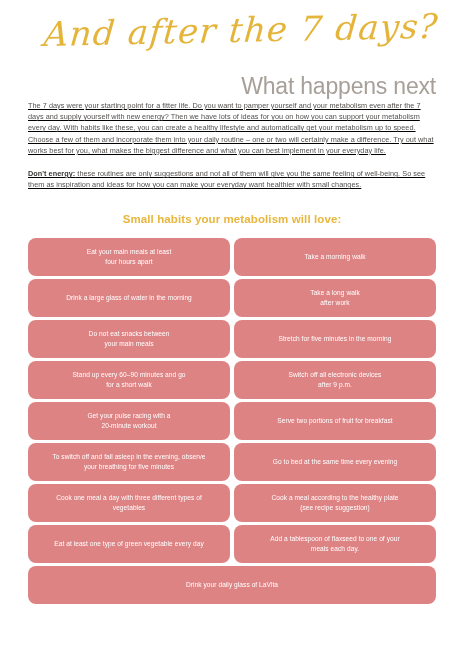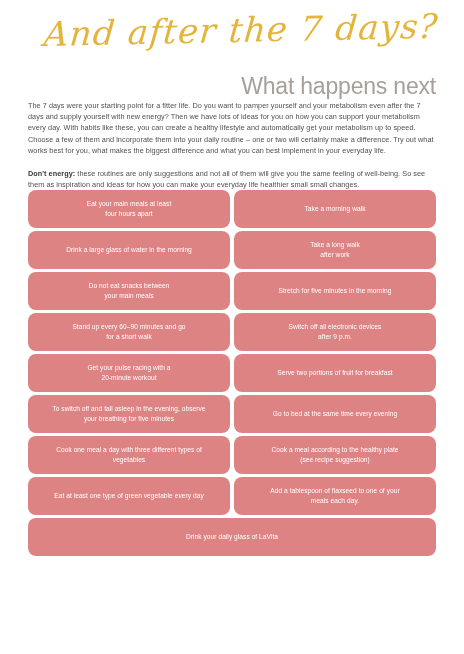--- a/index.html
+++ b/index.html
@@ -54,20 +54,21 @@
     font-size: 23px;
     line-height: 28px;
     color: #A7A099;
     letter-spacing: -0.2px;
     white-space: nowrap;
   }
 
   
   .intro {
     margin-top: 4px;
+    text-decoration: underline;
   }
   .intro p {
     margin: 0 0 12px 0;
     font-size: 7.3px;
     line-height: 11.2px;
     color: #53504E;
     text-align: left;
     letter-spacing: 0.04px;
   }
   .intro p:last-child {
@@ -138,23 +139,24 @@
 
 <div class="page">
 
   <div class="header">
     <div class="script-title">And after the 7 days?</div>
     <div class="subtitle">What happens next</div>
   </div>
 
   <div class="intro">
     <p>The 7 days were your starting point for a fitter life. Do you want to pamper yourself and your metabolism even after the 7 days and supply yourself with new energy? Then we have lots of ideas for you on how you can support your metabolism every day. With habits like these, you can create a healthy lifestyle and automatically get your metabolism up to speed. Choose a few of them and incorporate them into your daily routine – one or two will certainly make a difference. Try out what works best for you, what makes the biggest difference and what you can best implement in your everyday life.</p>
-    <p><b>Don't energy:</b><span> these routines are only suggestions and not all of them will give you the same feeling of well-being. So see them as inspiration and ideas for how you can make your everyday life healthier small small changes.</span></p>
+    <p><b>Don't energy:</b><span> these routines are only suggestions and not all of them will give you the same feeling of well-being. So see them as inspiration and ideas for how you can make your everyday want healthier with small changes.</span></p>
   </div>
 
+  <div class="section-heading">Small habits your metabolism will love:</div>
 
   <div class="habits">
 
     <div class="habit-col">
       <div class="habit-card">Eat your main meals at least
 four hours apart</div>
       <div class="habit-card">Drink a large glass of water in the morning</div>
       <div class="habit-card">Do not eat snacks between
 your main meals</div>
       <div class="habit-card">Stand up every 60–90 minutes and go

